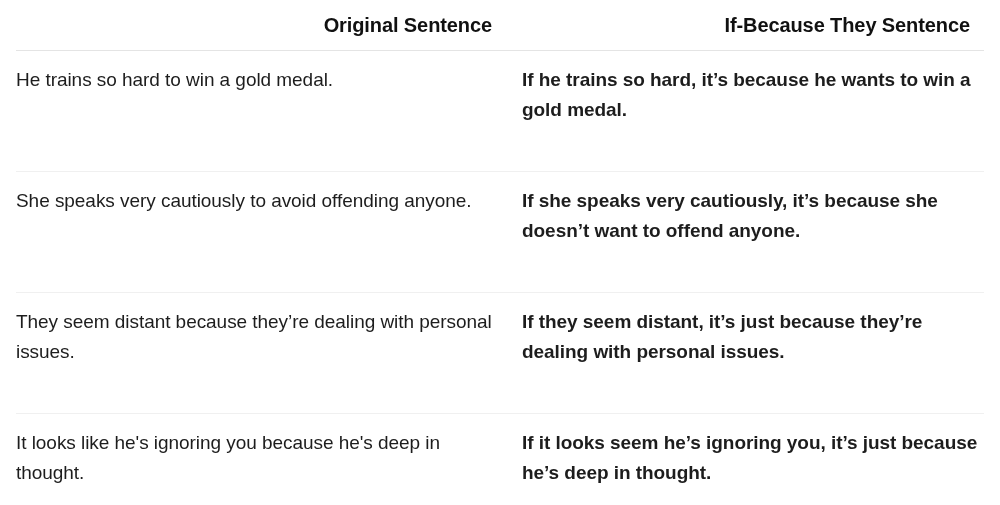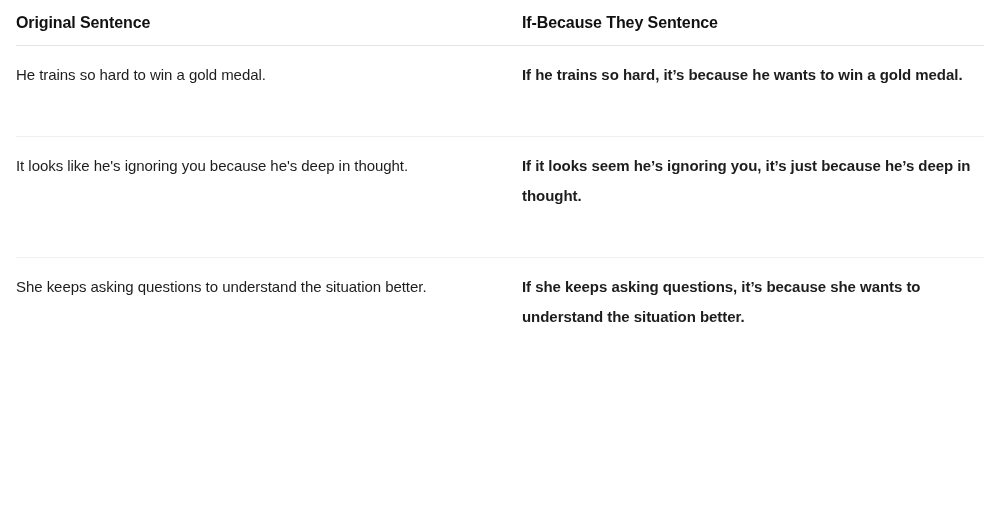--- a/index.html
+++ b/index.html
@@ -27,37 +27,37 @@
   table.cleft-table {
     width: 968px;
     border-collapse: collapse;
     table-layout: fixed;
   }
 
   table.cleft-table col.col-original { width: 490px; }
   table.cleft-table col.col-cleft    { width: 478px; }
 
   thead th {
-    text-align: left;
+    text-align: right;
     vertical-align: bottom;
-    font-size: 16px;
+    font-size: 20px;
     font-weight: bold;
     letter-spacing: -0.1px;
     color: #111111;
     padding: 14px 14px 13px 0;
     border-bottom: 1px solid #e4e4e4;
   }
   thead th.th-cleft {
     padding-left: 16px;
   }
 
   tbody td {
     text-align: left;
     vertical-align: top;
-    font-size: 15px;
+    font-size: 19px;
     line-height: 30px;
     color: #1d1d1d;
     padding: 14px 14px 46px 0;
     border-bottom: 1px solid #f0f0f0;
     letter-spacing: -0.05px;
   }
   tbody td.td-cleft {
     padding-left: 16px;
     padding-right: 2px;
     font-weight: bold;
@@ -83,20 +83,28 @@
         <th class="th-original">Original Sentence</th>
         <th class="th-cleft">If-Because They Sentence</th>
       </tr>
     </thead>
     <tbody>
       <tr>
         <td class="td-original">He trains so hard to win a gold medal.</td>
         <td class="td-cleft">If he trains so hard, it’s because he wants to win a gold medal.</td>
       </tr>
       <tr>
+        <td class="td-original">She speaks very cautiously to avoid offending anyone.</td>
+        <td class="td-cleft">If she speaks very cautiously, it’s because she doesn’t want to offend anyone.</td>
+      </tr>
+      <tr>
+        <td class="td-original">They seem distant because they’re dealing with personal issues.</td>
+        <td class="td-cleft">If they seem distant, it’s just because they’re dealing with personal issues.</td>
+      </tr>
+      <tr>
         <td class="td-original">It looks like he's ignoring you because he's deep in thought.</td>
         <td class="td-cleft">If it looks seem he’s ignoring you, it’s just because he’s deep in thought.</td>
       </tr>
       <tr>
         <td class="td-original">She keeps asking questions to understand the situation better.</td>
         <td class="td-cleft">If she keeps asking questions, it’s because she wants to understand the situation better.</td>
       </tr>
     </tbody>
   </table>
 </div>

